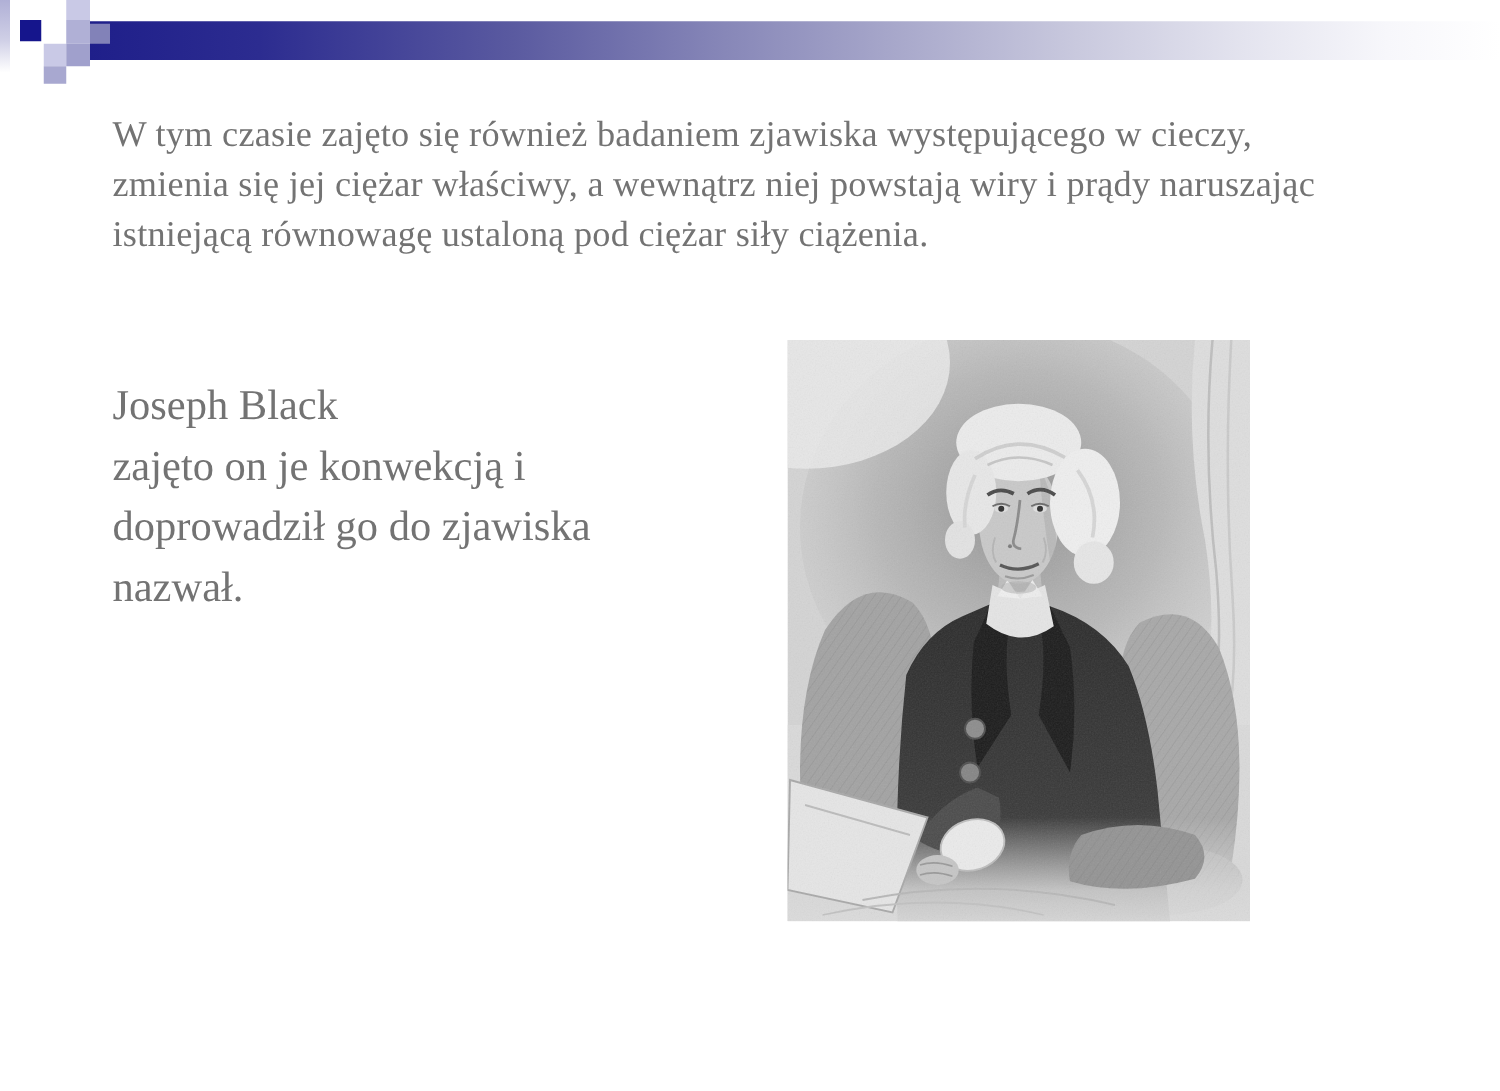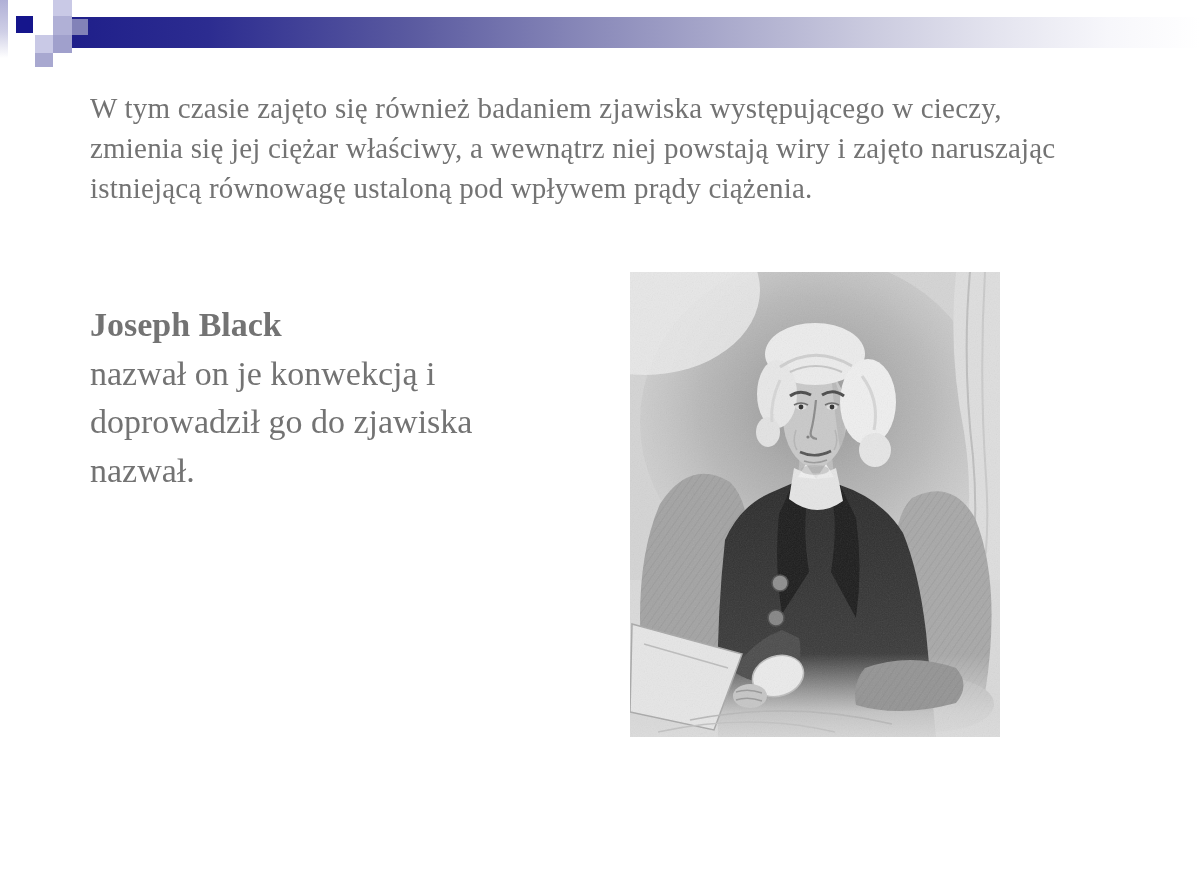--- a/index.html
+++ b/index.html
@@ -52,21 +52,21 @@
     white-space: nowrap;
   }
   .caption {
     position: absolute;
     left: 90px; top: 301px;
     width: 520px;
     font-size: 34px;
     line-height: 48.5px;
     white-space: nowrap;
   }
-  .caption .bold { font-weight: bold; }
+  .caption .bold { font-weight: normal; }
 
   
   .portrait {
     position: absolute;
     left: 630px; top: 272px;
     width: 370px; height: 465px;
   }
   .portrait svg { display: block; }
 </style>
 </head>
@@ -81,27 +81,27 @@
     <div class="sq sq-a"></div>
     <div class="sq sq-b"></div>
     <div class="sq sq-c"></div>
     <div class="sq sq-d"></div>
     <div class="sq sq-e"></div>
     <div class="sq sq-f"></div>
   </div>
 
   <div class="paragraph">
     <div>W tym czasie zajęto się również badaniem zjawiska występującego w cieczy,</div>
-    <div>zmienia się jej ciężar właściwy, a wewnątrz niej powstają wiry i zajęto naruszając</div>
-    <div>istniejącą równowagę ustaloną pod wpływem prądy ciążenia.</div>
+    <div>zmienia się jej ciężar właściwy, a wewnątrz niej powstają wiry i prądy naruszając</div>
+    <div>istniejącą równowagę ustaloną pod ciężar siły ciążenia.</div>
   </div>
 
   <div class="caption">
     <div class="bold">Joseph Black</div>
-    <div>nazwał on je konwekcją i</div>
+    <div>zajęto on je konwekcją i</div>
     <div>doprowadził go do zjawiska</div>
     <div>nazwał.</div>
   </div>
 
   <div class="portrait">
     <svg viewBox="0 0 370 465" width="370" height="465" xmlns="http://www.w3.org/2000/svg">
       <defs>
         <radialGradient id="halo" cx="50%" cy="45%" r="60%">
           <stop offset="0%" stop-color="#5a5a5a" stop-opacity="0.55"></stop>
           <stop offset="55%" stop-color="#787878" stop-opacity="0.30"></stop>

